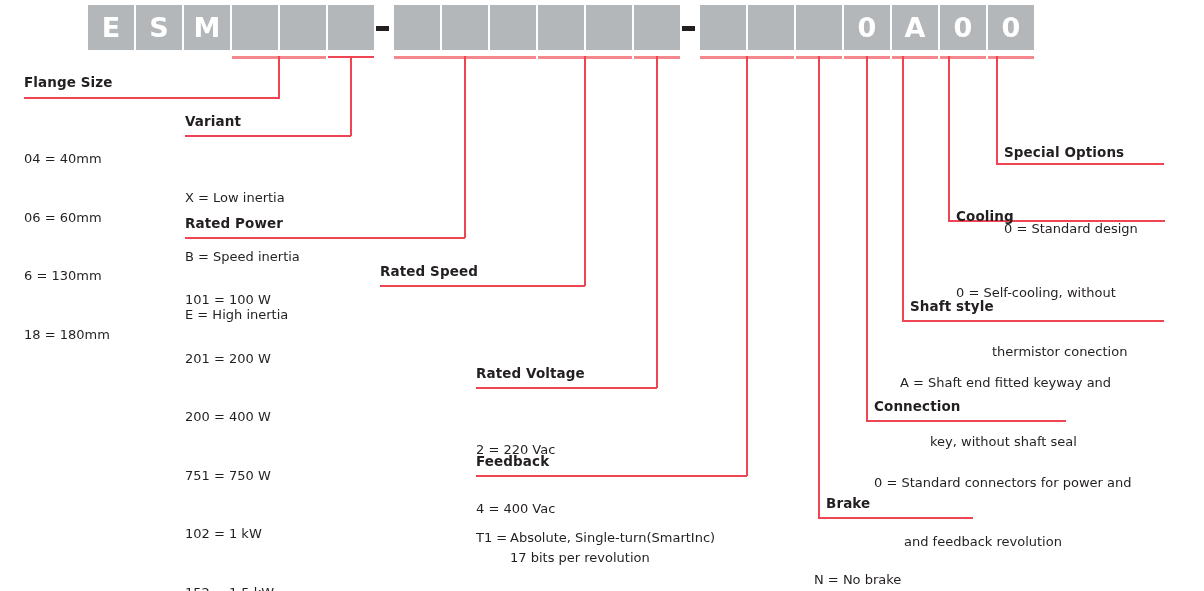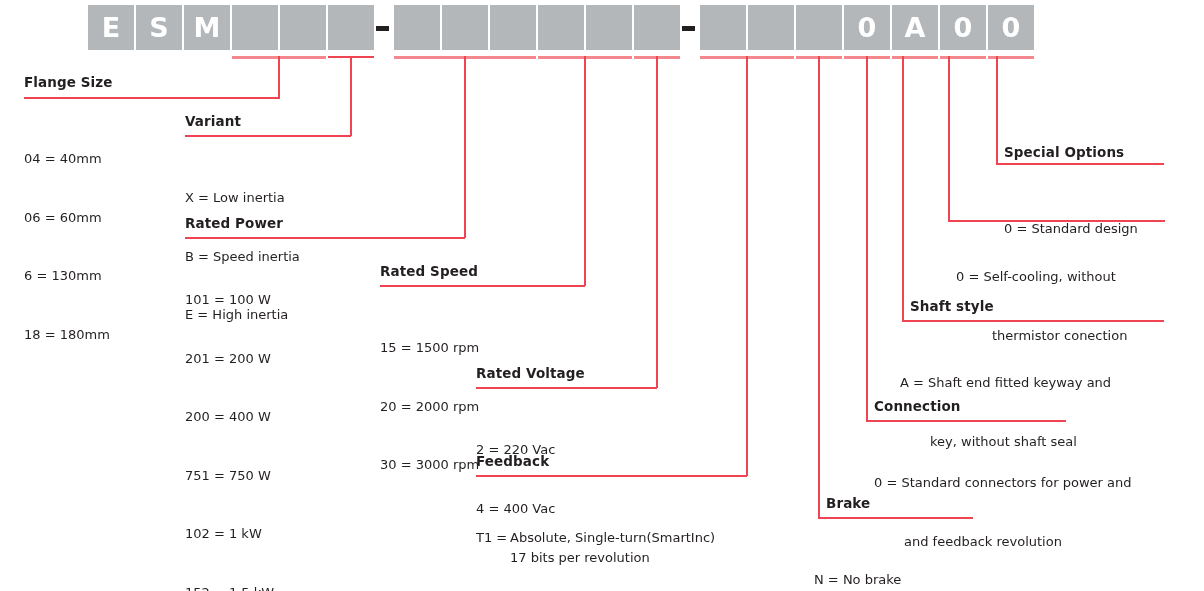--- a/index.html
+++ b/index.html
@@ -148,25 +148,20 @@
       
       
       
       
       
     </div>
   </div>
 
   <div class="blk" style="left:380px;top:263px;width:210px">
     <h3>Rated Speed</h3>
-    <div class="rows" style="margin-top:20px">
-      <div>15 = 1500 rpm</div>
-      <div>20 = 2000 rpm</div>
-      <div>30 = 3000 rpm</div>
-    </div>
   </div>
 
   <div class="blk" style="left:476px;top:365px;width:190px">
     <h3>Rated Voltage</h3>
     <div class="rows" style="margin-top:20px">
       <div>2 = 220 Vac</div>
       <div>4 = 400 Vac</div>
     </div>
   </div>
 
@@ -201,20 +196,21 @@
 
   <div class="blk" style="left:910px;top:298px;width:270px">
     <h3>Shaft style</h3>
     <div class="rows" style="margin-top:20px;margin-left:-10px">
       <div>A = Shaft end fitted keyway and</div>
       <div style="padding-left:30px">key, without shaft seal</div>
     </div>
   </div>
 
   <div class="blk" style="left:956px;top:208px;width:230px">
+    <h3>Cooling</h3>
     <div class="rows" style="margin-top:20px">
       <div>0 = Self-cooling, without</div>
       <div style="padding-left:36px">thermistor conection</div>
     </div>
   </div>
 
   <div class="blk" style="left:1004px;top:144px;width:180px">
     <h3>Special Options</h3>
     <div class="rows" style="margin-top:20px">
       <div>0 = Standard design</div>

